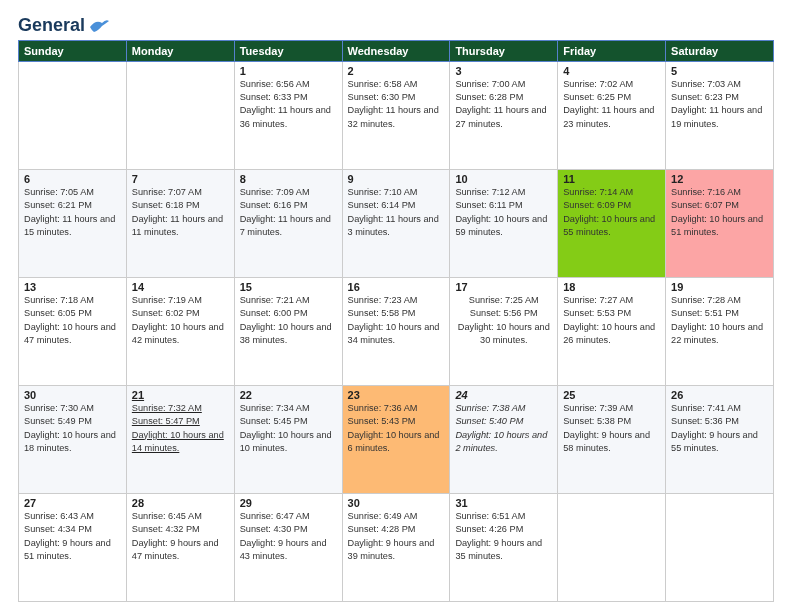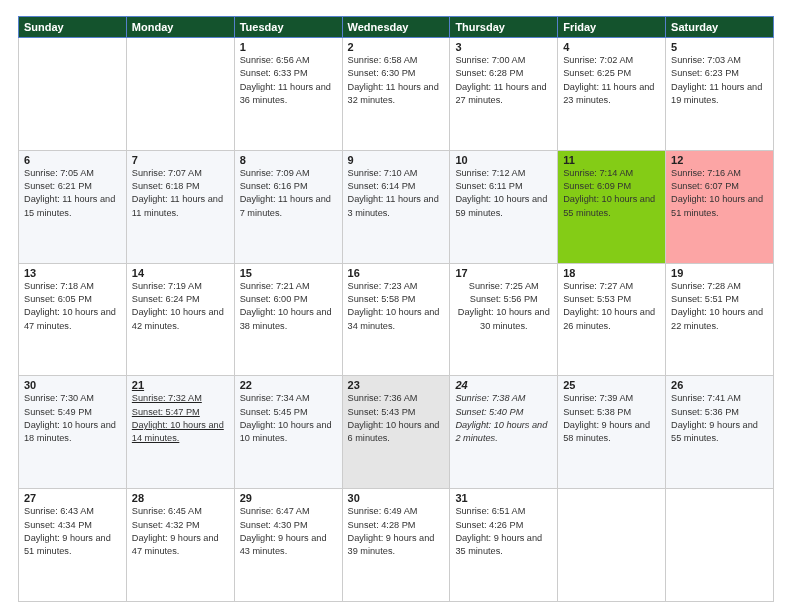--- a/index.html
+++ b/index.html
@@ -85,20 +85,35 @@
       line-height: 1.45;
       color: #333;
       font-size: 9.2px;
     }
     .empty { background: #fff !important; }
   </style>
 </head>
 <body>
 
 <div class="page">
+  <div class="header">
+    <div class="logo">
+      <div style="display:flex;align-items:center;gap:3px;">
+        <span class="logo-text">General</span>
+        <svg width="22" height="18" viewBox="0 0 22 18">
+          <path d="M2,10 Q8,2 14,6 Q18,2 21,4 Q17,7 14,9 Q10,14 6,15 Q4,14 2,10Z" fill="#4a90d9"></path>
+        </svg>
+      </div>
+      <span class="logo-text" style="color:#4a90d9;font-size:16px;margin-top:-4px;"></span>
+    </div>
+    <div class="title-block">
+      <h1></h1>
+      <h2></h2>
+    </div>
+  </div>
 
   <table class="calendar">
     <thead>
       <tr>
         <th>Sunday</th>
         <th>Monday</th>
         <th>Tuesday</th>
         <th>Wednesday</th>
         <th>Thursday</th>
         <th>Friday</th>
@@ -187,21 +202,21 @@
         <tr>
           <td>
             <span class="day-num">13</span>
             <div class="day-info" style="white-space: pre-line;">Sunrise: 7:18 AM
 Sunset: 6:05 PM
 Daylight: 10 hours and 47 minutes.</div>
           </td>
           <td>
             <span class="day-num">14</span>
             <div class="day-info" style="white-space: pre-line;">Sunrise: 7:19 AM
-Sunset: 6:24 PM
+Sunset: 6:02 PM
 Daylight: 10 hours and 42 minutes.</div>
           </td>
           <td>
             <span class="day-num">15</span>
             <div class="day-info" style="white-space: pre-line;">Sunrise: 7:21 AM
 Sunset: 6:00 PM
 Daylight: 10 hours and 38 minutes.</div>
           </td>
           <td>
             <span class="day-num">16</span>
@@ -240,21 +255,21 @@
             <div class="day-info" style="white-space: pre-line;">Sunrise: 7:32 AM
 Sunset: 5:47 PM
 Daylight: 10 hours and 14 minutes.</div>
           </td>
           <td style="background: rgb(245, 247, 250);">
             <span class="day-num">22</span>
             <div class="day-info" style="white-space: pre-line;">Sunrise: 7:34 AM
 Sunset: 5:45 PM
 Daylight: 10 hours and 10 minutes.</div>
           </td>
-          <td style="background: #e5e5e5;">
+          <td style="background: #fdba74;">
             <span class="day-num">23</span>
             <div class="day-info" style="white-space: pre-line;">Sunrise: 7:36 AM
 Sunset: 5:43 PM
 Daylight: 10 hours and 6 minutes.</div>
           </td>
           <td style="background: rgb(245, 247, 250); font-style: italic;">
             <span class="day-num">24</span>
             <div class="day-info" style="white-space: pre-line;">Sunrise: 7:38 AM
 Sunset: 5:40 PM
 Daylight: 10 hours and 2 minutes.</div>

